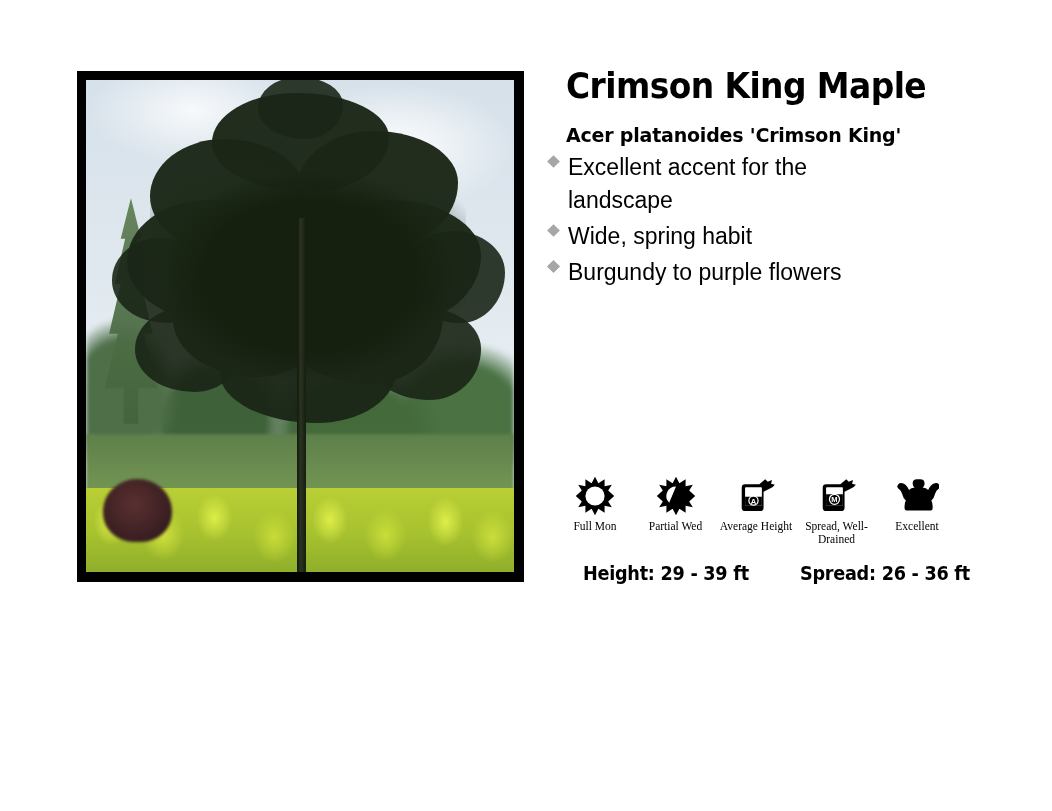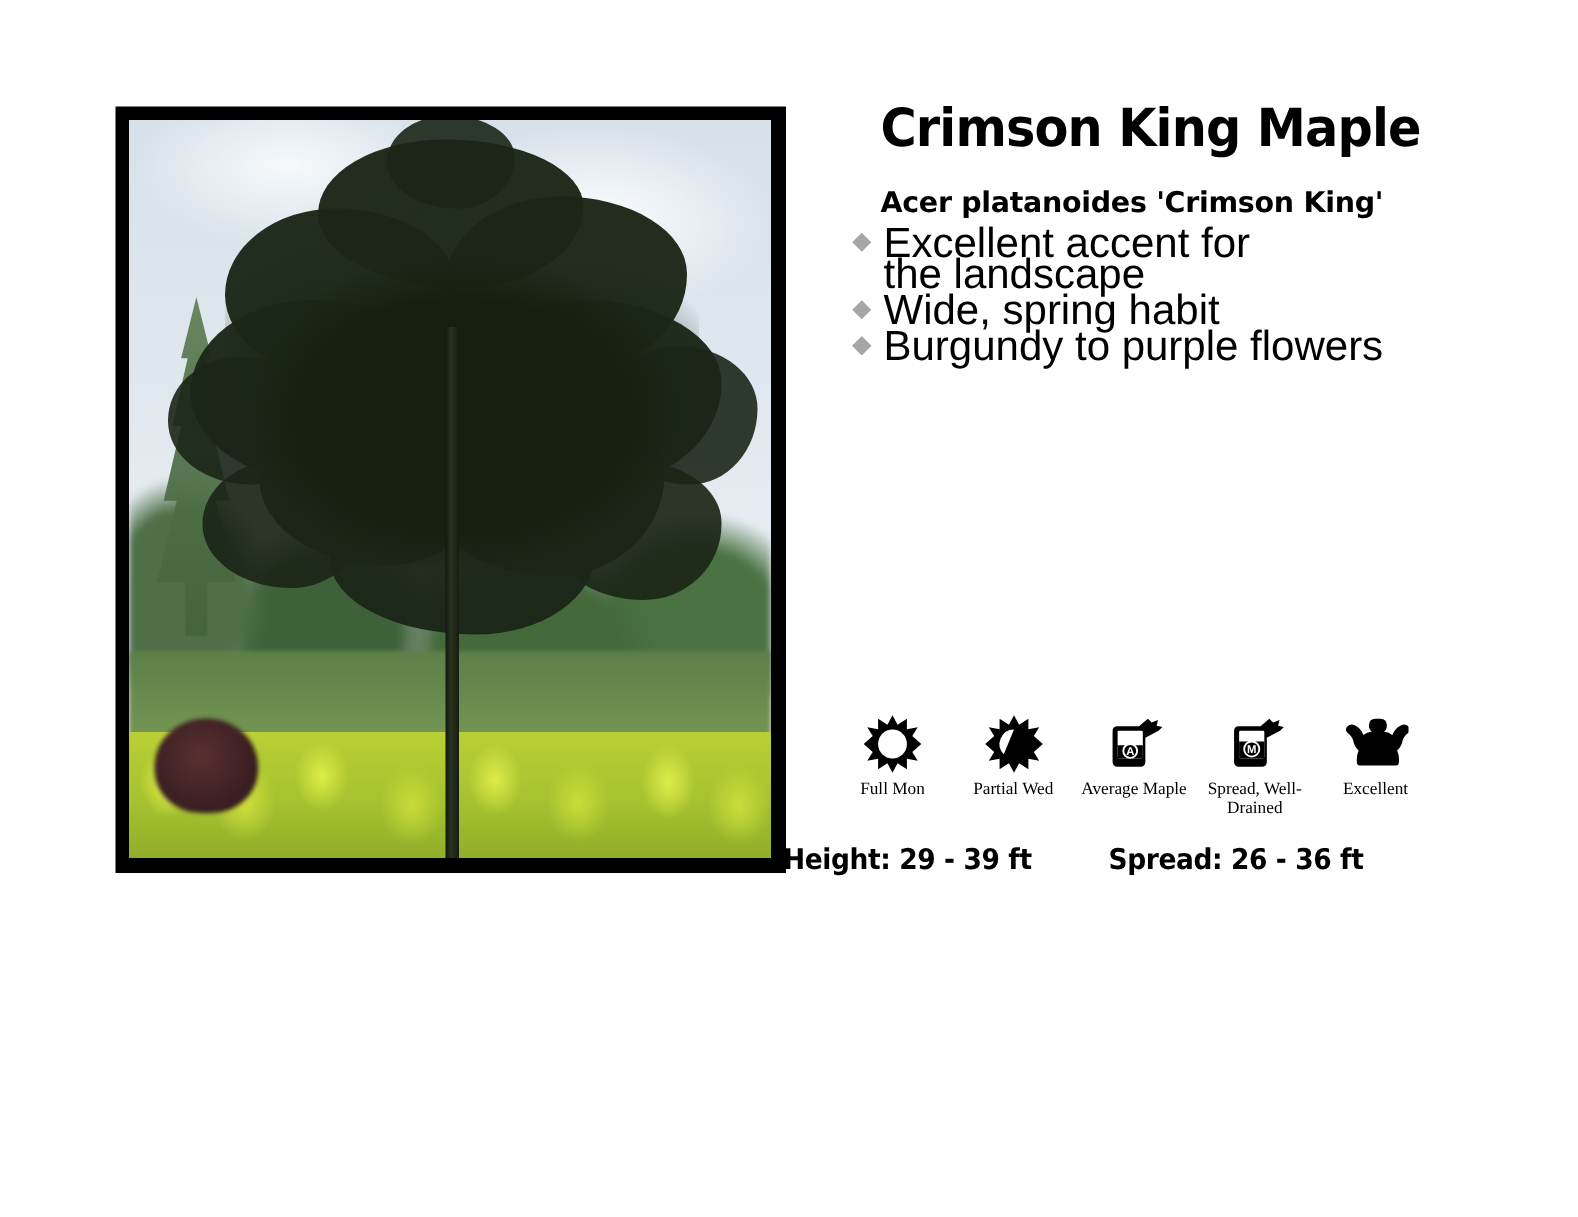--- a/index.html
+++ b/index.html
@@ -123,21 +123,21 @@
     left: 49.2%;
     top: 28%;
     width: 2.2%;
     height: 72%;
     background: linear-gradient(90deg, #12180e 0%, #2a3320 40%, #161d10 100%);
   }
 
   
   .info {
     position: absolute;
-    left: 570px;
+    left: 549px;
     top: 66px;
     width: 420px;
   }
   .title {
     font-family: "DejaVu Sans", sans-serif;
     font-weight: 700;
     font-size: 35px;
     line-height: 40px;
     letter-spacing: -0.6px;
     margin: 0 0 1px 17px;
@@ -155,22 +155,22 @@
     white-space: nowrap;
   }
   ul.bullets {
     list-style: none;
     margin: 0;
     padding: 0;
   }
   ul.bullets li {
     position: relative;
     padding-left: 19px;
-    font-size: 28px;
-    line-height: 21px;
+    font-size: 23px;
+    line-height: 33px;
     margin-bottom: 3px;
     font-family: "Liberation Sans", sans-serif;
   }
   ul.bullets li .dia {
     position: absolute;
     left: 0;
     top: 6px;
     width: 9px;
     height: 9px;
     background: #a6a6a6;
@@ -201,21 +201,21 @@
   .icon-cap {
     font-family: "Liberation Serif", serif;
     font-size: 11.5px;
     line-height: 13px;
     margin-top: 2px;
   }
 
   
   .dims {
     position: absolute;
-    left: 522px;
+    left: 583px;
     top: 562px;
     width: 400px;
     display: flex;
   }
   .dims .d {
     font-family: "DejaVu Sans", sans-serif;
     font-weight: 700;
     font-size: 19px;
     letter-spacing: -0.3px;
     transform: scaleX(0.93);
@@ -303,21 +303,21 @@
   <div class="icon-cell">
     <div class="icon-glyph">
       <svg width="42" height="42" viewBox="0 0 100 100" aria-hidden="true">
         <path fill="#000" d="M16 30 q0-8 8-8 h34 l14-12 l6 6 l10 -4 l-2 9 l9 2 l-6 6 l-21 11 v38 q0 8 -8 8 h-36 q-8 0 -8 -8 Z"></path>
         <path fill="#ffffff" d="M24 31 q0-2 2-2 h36 q2 0 2 2 v39 q0 3 -3 3 h-34 q-3 0 -3 -3 Z"></path>
         <path fill="#000" d="M24 52 h40 v18 q0 3 -3 3 h-34 q-3 0 -3 -3 Z"></path>
         <circle cx="44" cy="61" r="11" fill="#000" stroke="#ffffff" stroke-width="3"></circle>
         <text x="44" y="68" font-family="Liberation Sans, sans-serif" font-size="18" font-weight="700" fill="#ffffff" text-anchor="middle">A</text>
       </svg>
     </div>
-    <div class="icon-cap">Average Maple</div>
+    <div class="icon-cap">Average Height</div>
   </div>
 
   <div class="icon-cell">
     <div class="icon-glyph">
       <svg width="42" height="42" viewBox="0 0 100 100" aria-hidden="true">
         <path fill="#000" d="M16 30 q0-8 8-8 h34 l14-12 l6 6 l10 -4 l-2 9 l9 2 l-6 6 l-21 11 v38 q0 8 -8 8 h-36 q-8 0 -8 -8 Z"></path>
         <path fill="#ffffff" d="M24 31 q0-2 2-2 h36 q2 0 2 2 v39 q0 3 -3 3 h-34 q-3 0 -3 -3 Z"></path>
         <path fill="#000" d="M24 46 h40 v24 q0 3 -3 3 h-34 q-3 0 -3 -3 Z"></path>
         <circle cx="44" cy="58" r="12" fill="#000" stroke="#ffffff" stroke-width="3"></circle>
         <text x="44" y="65" font-family="Liberation Sans, sans-serif" font-size="18" font-weight="700" fill="#ffffff" text-anchor="middle">M</text>

